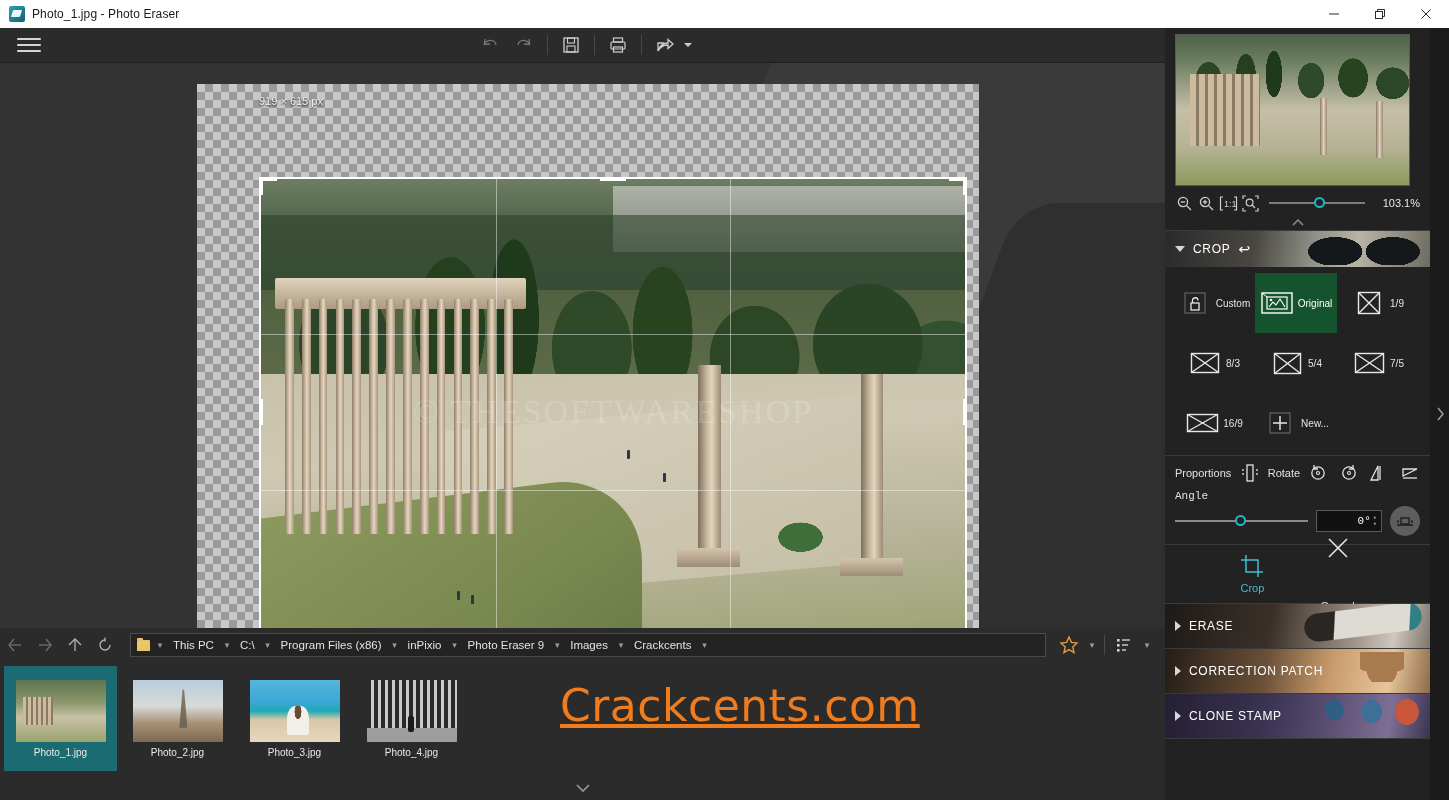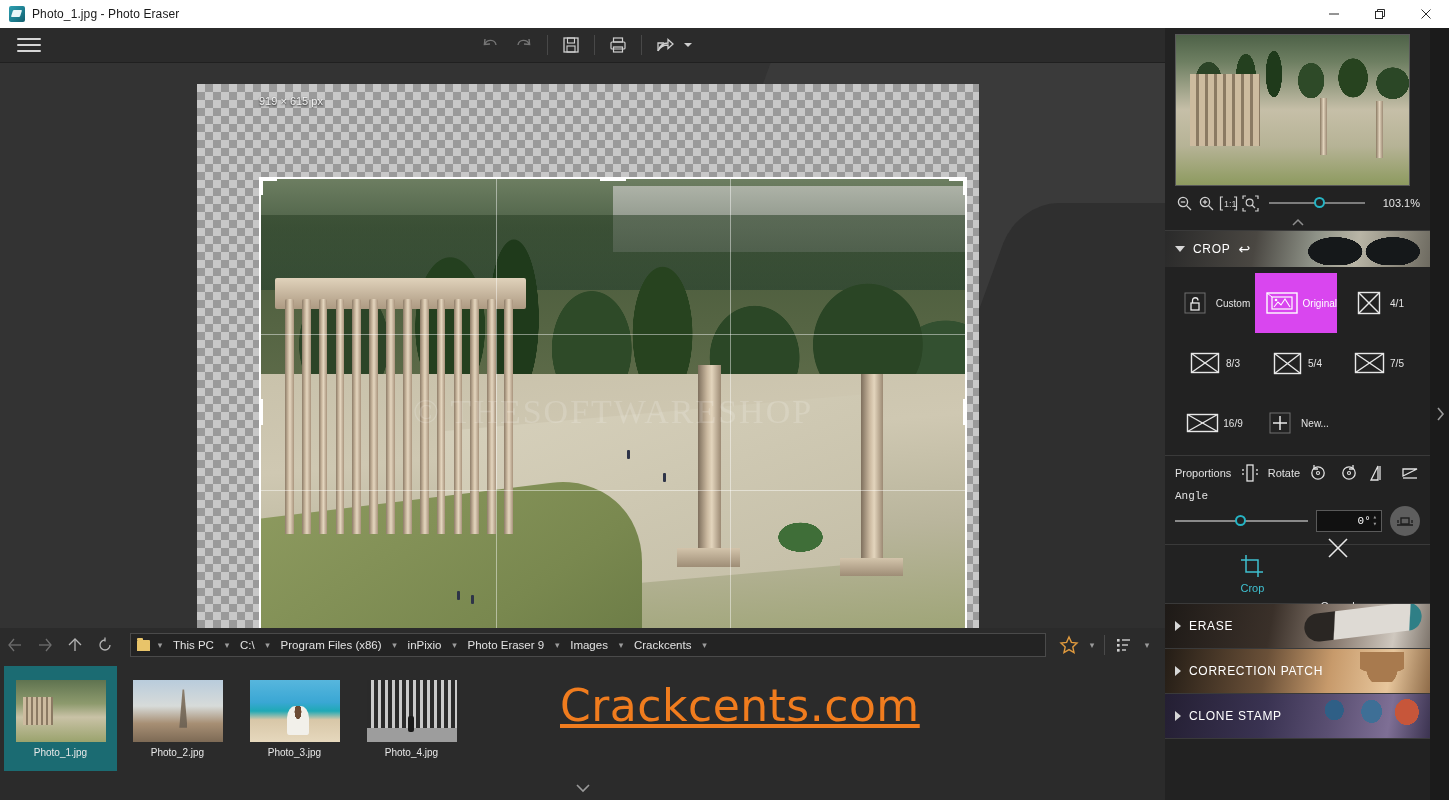--- a/index.html
+++ b/index.html
@@ -305,21 +305,21 @@
       radial-gradient(ellipse 12% 44% at 22% 44%, #2f5f86 0 72%, transparent 73%),
       radial-gradient(ellipse 13% 50% at 56% 48%, #3e6f96 0 72%, transparent 73%),
       radial-gradient(ellipse 15% 56% at 88% 50%, #c7563a 0 72%, transparent 73%);
   }
 
   .ratio-grid { display: flex; flex-wrap: wrap; padding: 6px 8px 2px 8px; }
   .ratio-cell {
     width: 82px; height: 60px; display: flex; flex-direction: row;
     align-items: center; justify-content: center; gap: 4px;
   }
-  .ratio-cell.active { background: #d946ef; justify-content: flex-end; }
+  .ratio-cell.active { background: #14532d; }
   .ratio-cell .rlabel { font-size: 10px; color: #e4e4e4; }
   .ratio-cell.active .rlabel { color: #ffffff; }
   .rglyph { width: 34px; height: 28px; display: flex; align-items: center; justify-content: center; color: #e8e8e8; }
 
   .prop-row { display: flex; align-items: center; padding: 6px 8px 2px 10px; gap: 6px; }
   .prop-row .lbl { font-size: 11px; color: #e0e0e0; }
   .pic { width: 26px; height: 22px; display: flex; align-items: center; justify-content: center; color: #e2e2e2; }
   .angle-row { padding: 4px 10px 8px 10px; font-family: Liberation Mono, monospace; }
   .angle-lbl { font-size: 11px; color: #e0e0e0; margin-bottom: 4px; }
   .angle-ctrl { display: flex; align-items: center; gap: 8px; }
@@ -665,21 +665,21 @@
         <div class="rlabel">Original</div>
       </div>
       <div class="ratio-cell">
         <div class="rglyph">
           <svg width="24" height="24" viewBox="0 0 24 24">
               <rect x="1.5" y="1.5" width="21" height="21" fill="none" stroke="#e8e8e8" stroke-width="1.4"></rect>
               <line x1="1.5" y1="1.5" x2="22.5" y2="22.5" stroke="#e8e8e8" stroke-width="1.4"></line>
               <line x1="22.5" y1="1.5" x2="1.5" y2="22.5" stroke="#e8e8e8" stroke-width="1.4"></line>
             </svg>
         </div>
-        <div class="rlabel">4/1</div>
+        <div class="rlabel">1/9</div>
       </div>
 
       <div class="ratio-cell">
         <div class="rglyph">
           <svg width="30" height="22" viewBox="0 0 30 22">
               <rect x="1.5" y="1.5" width="27" height="19" fill="none" stroke="#e8e8e8" stroke-width="1.4"></rect>
               <line x1="1.5" y1="1.5" x2="28.5" y2="20.5" stroke="#e8e8e8" stroke-width="1.4"></line>
               <line x1="28.5" y1="1.5" x2="1.5" y2="20.5" stroke="#e8e8e8" stroke-width="1.4"></line>
             </svg>
         </div>

